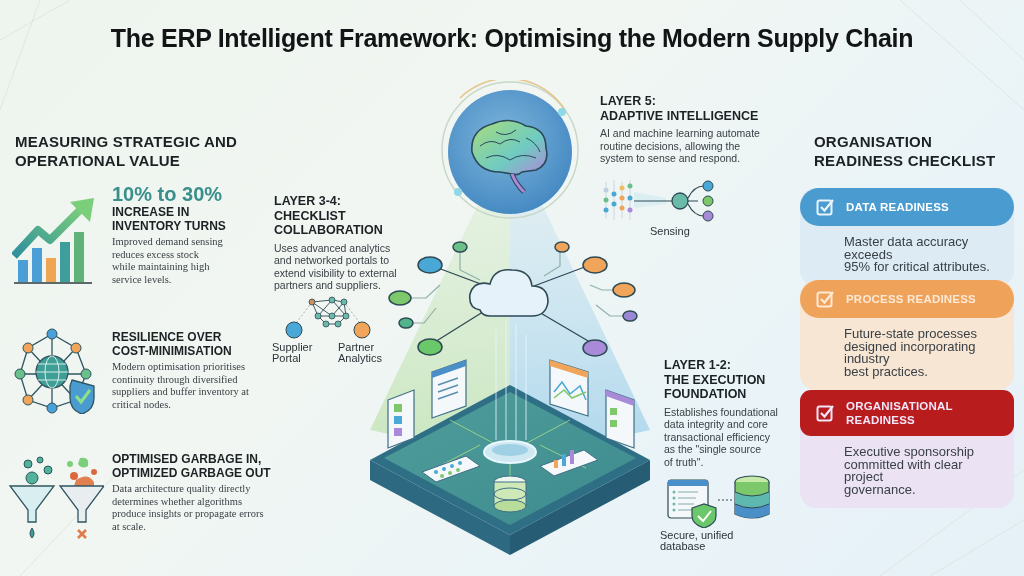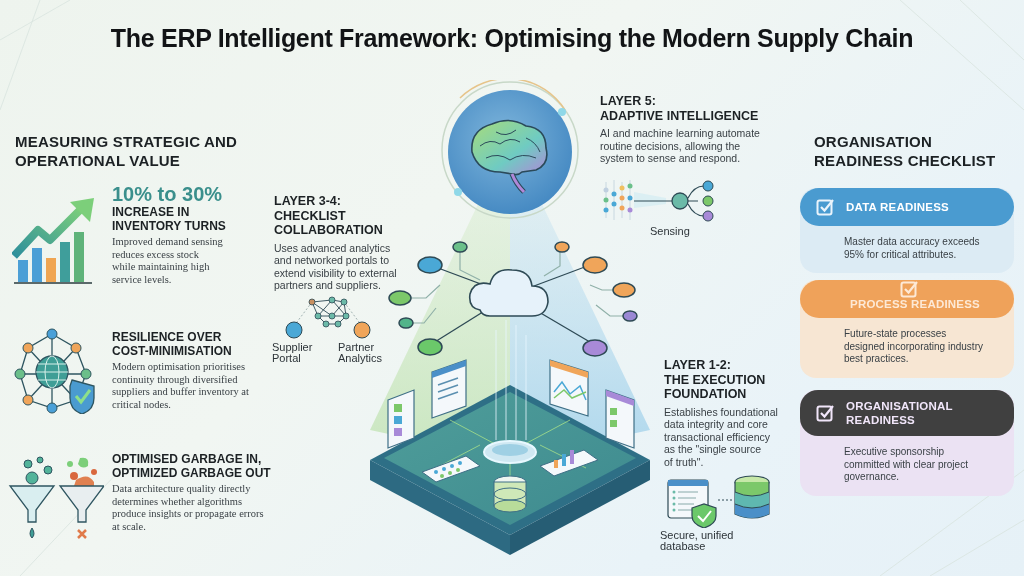--- a/index.html
+++ b/index.html
@@ -33,26 +33,26 @@
 
   
   .right-title { position: absolute; left: 814px; top: 132px; font-size: 15px; line-height: 19px; width: 200px; }
   .card { position: absolute; left: 800px; width: 214px; border-radius: 16px; }
   .card .head {
     position: relative; height: 38px; border-radius: 19px;
     display: flex; align-items: center; padding-left: 16px;
     color: #fff; font-weight: 700; font-size: 11.5px; letter-spacing: 0.2px;
   }
   .card .head .chk { width: 18px; height: 18px; margin-right: 12px; flex: none; }
-  .card .desc { padding: 10px 14px 12px 44px; font-size: 10px; line-height: 12.5px; color: #3a4146; }
+  .card .desc { padding: 10px 14px 12px 44px; font-size: 13px; line-height: 12.5px; color: #3a4146; }
   .c-blue .head { background: #4a9bd0; }
   .c-blue { background: #dcebf4; }
-  .c-orange .head { background: #efa25a; color: #fde9d6; flex-direction: column; }
+  .c-orange .head { background: #efa25a; color: #fde9d6; }
   .c-orange { background: #f7e6d3; }
-  .c-purple .head { background: #404040; height: 46px; border-radius: 18px; color: #f1e6fa; }
+  .c-purple .head { background: #b91c1c; height: 46px; border-radius: 11px; color: #f1e6fa; }
   .c-purple { background: #ebe2f3; }
 
   .ill { position: absolute; }
 </style>
 </head>
 <body>
 
 <svg class="bg-lines" width="1024" height="576">
   <g stroke="#d8e3de" stroke-width="1" fill="none" opacity="0.8">
     <path d="M0 40 L70 0 M0 110 L40 0 M20 576 L120 470 M880 576 L1024 470 M930 576 L1024 520 M960 0 L1024 60 M900 0 L1024 110"></path>

